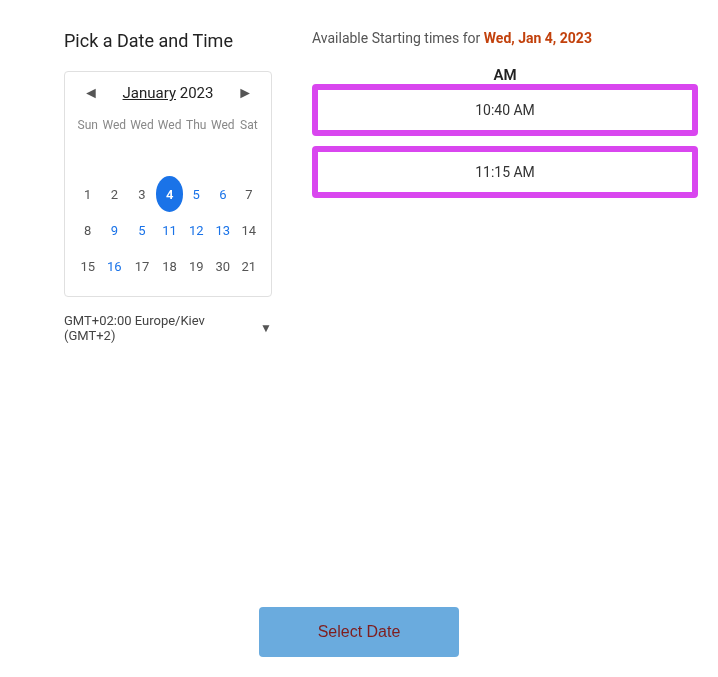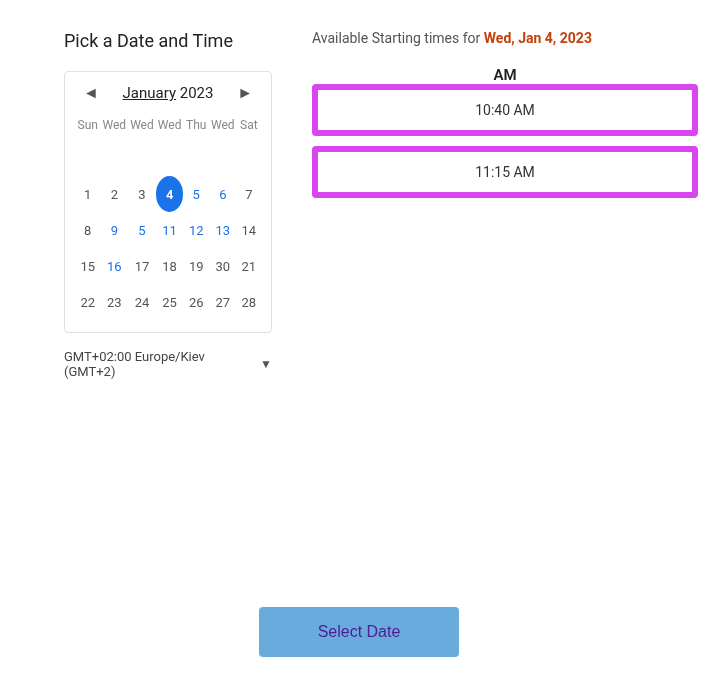--- a/index.html
+++ b/index.html
@@ -148,21 +148,21 @@
       position: absolute;
       bottom: 0;
       left: 0;
       right: 0;
       display: flex;
       justify-content: center;
       padding: 20px;
     }
     .select-date-btn {
       background: #6aabde;
-      color: #4c1d95;
+      color: #7f1d1d;
       border: none;
       border-radius: 4px;
       padding: 16px 27px;
       font-size: 16px;
       cursor: pointer;
       width: 200px;
     }
   </style>
 </head>
 <body>
@@ -221,29 +221,20 @@
             </tr>
             <tr>
               <td>15</td>
               <td class="linked">16</td>
               <td>17</td>
               <td>18</td>
               <td>19</td>
               <td>30</td>
               <td>21</td>
             </tr>
-            <tr>
-              <td>22</td>
-              <td>23</td>
-              <td>24</td>
-              <td>25</td>
-              <td>26</td>
-              <td>27</td>
-              <td>28</td>
-            </tr>
           </tbody>
       </table>
     </div>
     <div class="timezone-wrapper">
       <span class="timezone-text">GMT+02:00 Europe/Kiev (GMT+2)</span>
       <span class="timezone-arrow">▼</span>
     </div>
   </div>
 
   <div class="right-panel">

